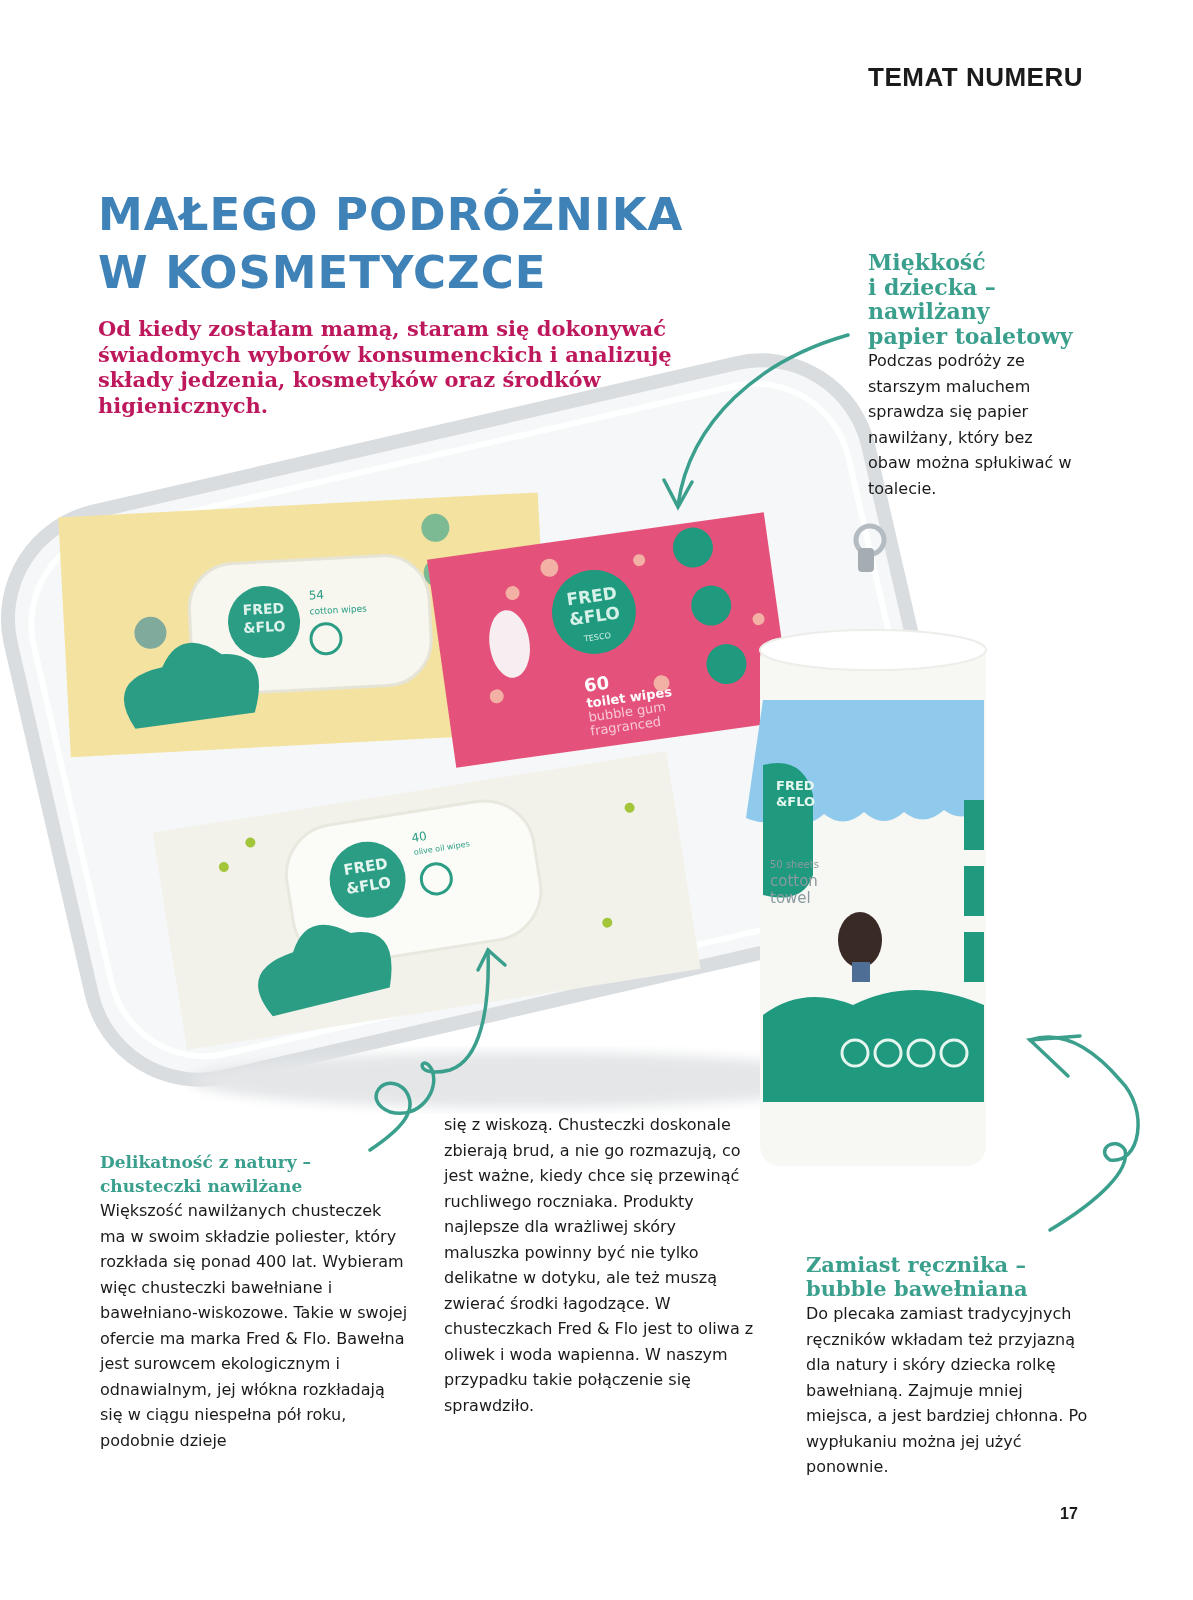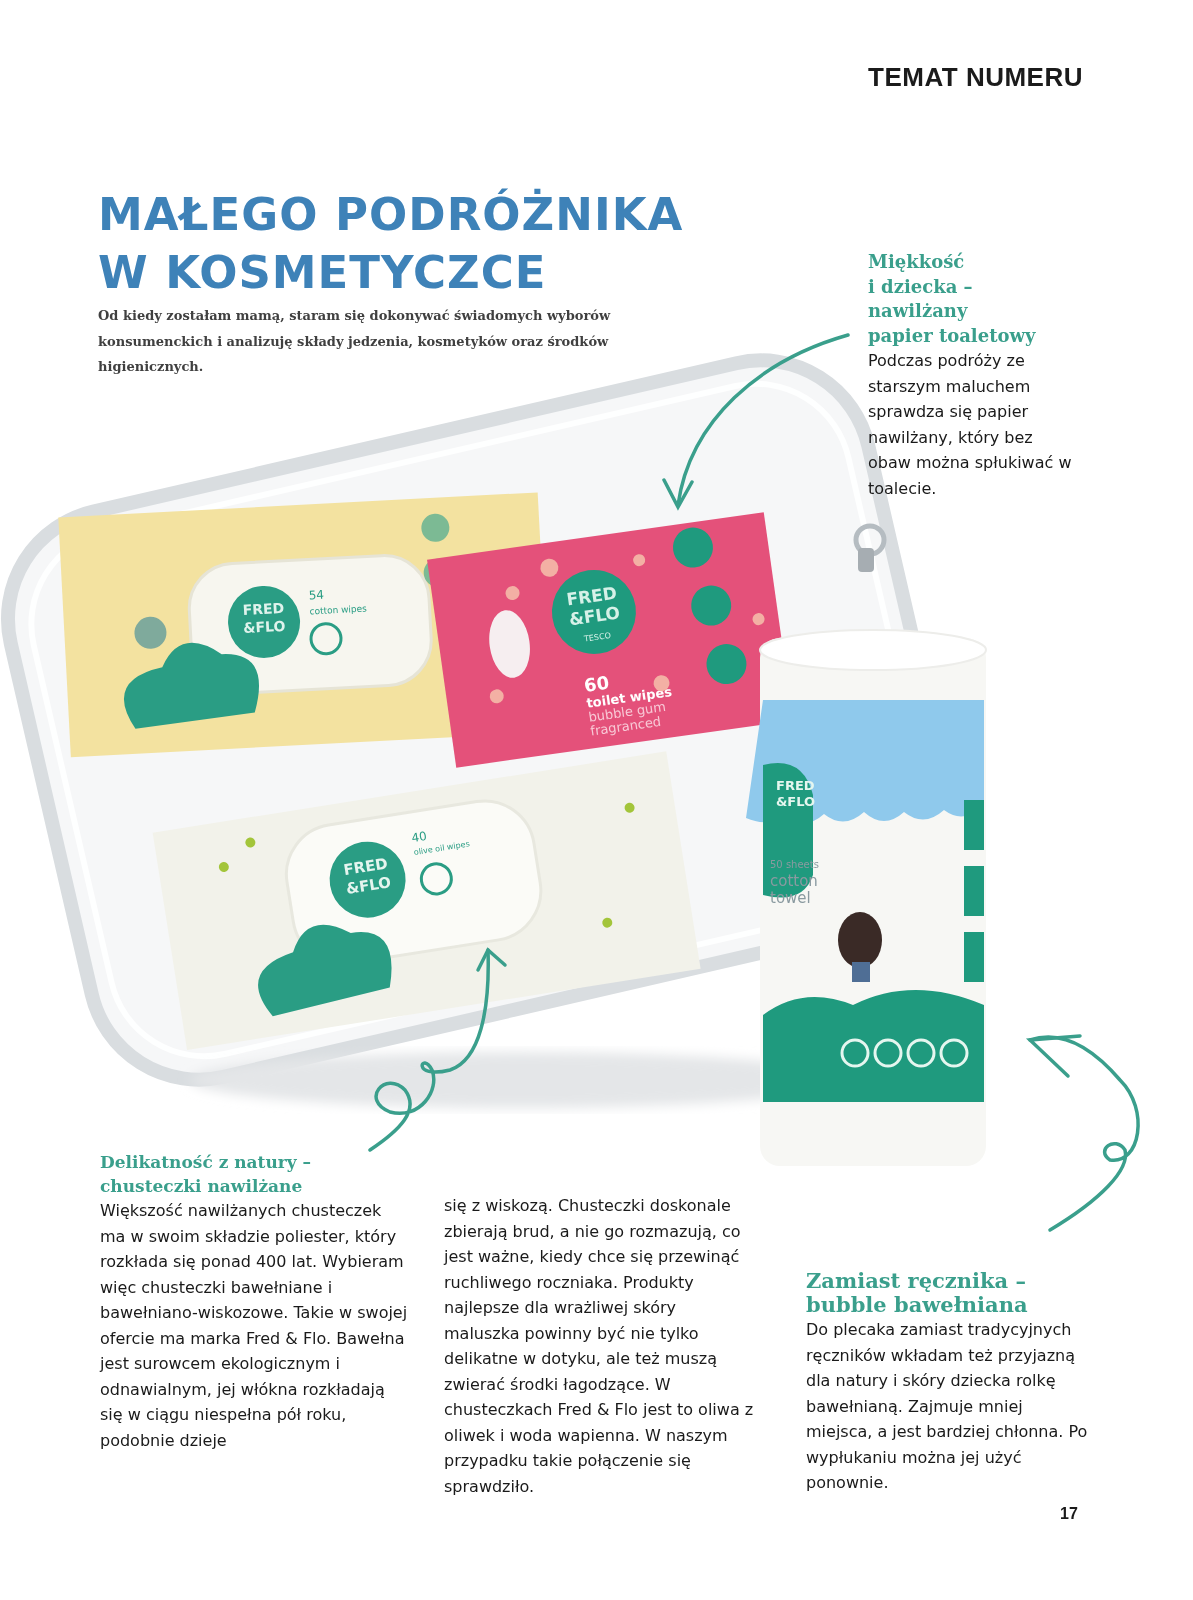--- a/index.html
+++ b/index.html
@@ -3,30 +3,30 @@
 <meta charset="utf-8">
 <style>
   html, body { margin:0; padding:0; }
   body { width:1193px; height:1600px; background:#ffffff; position:relative; overflow:hidden;
          font-family:"DejaVu Sans", "Liberation Sans", sans-serif; color:#1a1a1a; }
   .abs { position:absolute; }
   .section-label { right:110px; top:62px; font-family:"Liberation Sans", sans-serif; font-weight:bold;
                    font-size:26px; letter-spacing:0.5px; color:#1b1b1b; }
   .title { left:98px; top:186px; font-family:"DejaVu Sans", sans-serif; font-weight:bold;
            font-size:45px; line-height:58px; color:#3e82b8; letter-spacing:1px; }
-  .lead { left:98px; top:303px; width:580px; font-family:"DejaVu Serif", serif; font-weight:bold;
-          font-size:13px; line-height:25.5px; color:#404040; }
+  .lead { left:98px; top:316px; width:580px; font-family:"DejaVu Serif", serif; font-weight:bold;
+          font-size:21px; line-height:25.5px; color:#be185d; }
   .sub-head { font-family:"DejaVu Serif", serif; font-weight:bold; color:#3a9f8c; }
   .body-text { font-family:"DejaVu Sans", sans-serif; font-size:16px; line-height:25.5px; color:#1a1a1a; }
   .box-tr { left:868px; top:250px; width:240px; }
-  .box-tr .sub-head { font-size:18px; line-height:24.5px; }
+  .box-tr .sub-head { font-size:22px; line-height:24.5px; }
   .box-bl { left:100px; top:1150px; width:330px; }
   .box-bl .sub-head { font-size:17px; line-height:24px; }
-  .col-mid { left:444px; top:1193px; width:320px; }
-  .box-br { left:806px; top:1253px; width:290px;margin-top:16px; }
+  .col-mid { left:444px; top:1112px; width:320px; }
+  .box-br { left:806px; top:1253px; width:290px; }
   .box-br .sub-head { font-size:21px; line-height:24px; }
   .page-num { left:1060px; top:1505px; font-family:"Liberation Sans", sans-serif; font-weight:bold;
               font-size:16px; color:#1a1a1a; }
   p { margin:0; }
 </style>
 </head>
 <body>
 
 <div class="abs section-label">TEMAT NUMERU</div>
 

